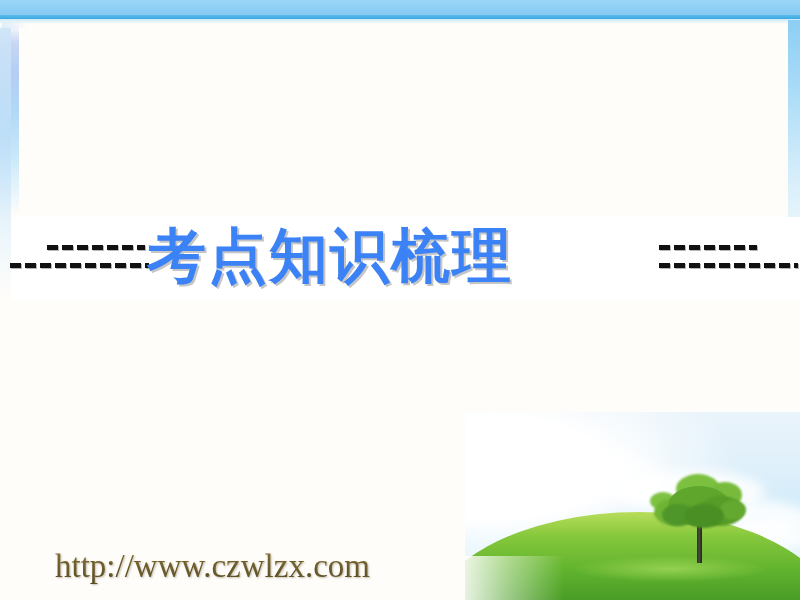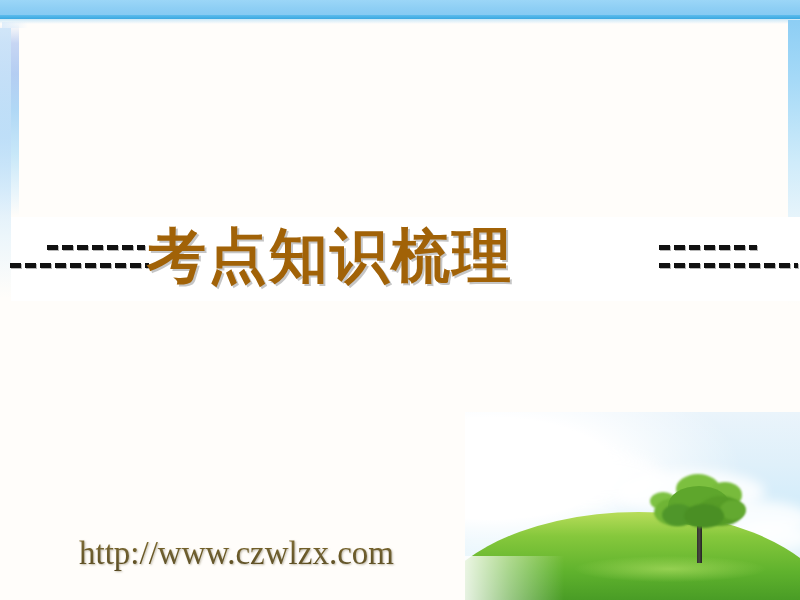--- a/index.html
+++ b/index.html
@@ -139,21 +139,21 @@
     position: absolute;
     left: 0;
     top: 216px;
     width: 660px;
     text-align: center;
     font-family: "DejaVu Sans", "Liberation Sans", sans-serif;
     font-weight: bold;
     font-size: 59px;
     line-height: 80px;
     letter-spacing: 2px;
-    color: #a16207;
+    color: #3b82f6;
     text-shadow: 2px 2px 0 rgba(150,150,150,0.55);
     white-space: nowrap;
   }
 
   
   .photo {
     position: absolute;
     left: 465px;
     top: 412px;
     width: 335px;
@@ -239,34 +239,33 @@
   .leaf.l5 { left: 12px; top: 34px; width: 32px; height: 22px; background: #4f962a; filter: blur(0.9px); }
   .leaf.l6 { left: 58px; top: 12px; width: 34px; height: 26px; background: #78bb3c; filter: blur(0.9px); }
   .leaf.l7 { left: 34px; top: 34px; width: 40px; height: 24px; background: #4a8f24; filter: blur(1px); }
   .leaf.l8 { left: 0px;  top: 22px; width: 26px; height: 18px; background: #7ec243; filter: blur(1.1px); }
   .leaf.l9 { left: 70px; top: 30px; width: 26px; height: 20px; background: #63a930; filter: blur(1.1px); }
 
   
   .footer-url {
     position: absolute;
     left: 55px;
-    top: 534px;
+    top: 547px;
     font-family: "Liberation Serif", "DejaVu Serif", serif;
     font-size: 33px;
     line-height: 38px;
     font-weight: normal;
     letter-spacing: 0px;
     white-space: nowrap;
     color: #6b5a27;
     background: linear-gradient(180deg, #8a7431 0%, #6d5a22 45%, #4e4016 100%);
     -webkit-background-clip: text;
     background-clip: text;
     -webkit-text-fill-color: transparent;
     text-shadow: 1px 1px 2px rgba(120,110,80,0.45);
-    margin-left: 24px;
   }
 </style>
 </head>
 <body>
 
 <div class="slide">
 
   <div class="top-bar"></div>
   <div class="top-bar-rule"></div>
   <div class="top-bar-fade"></div>

